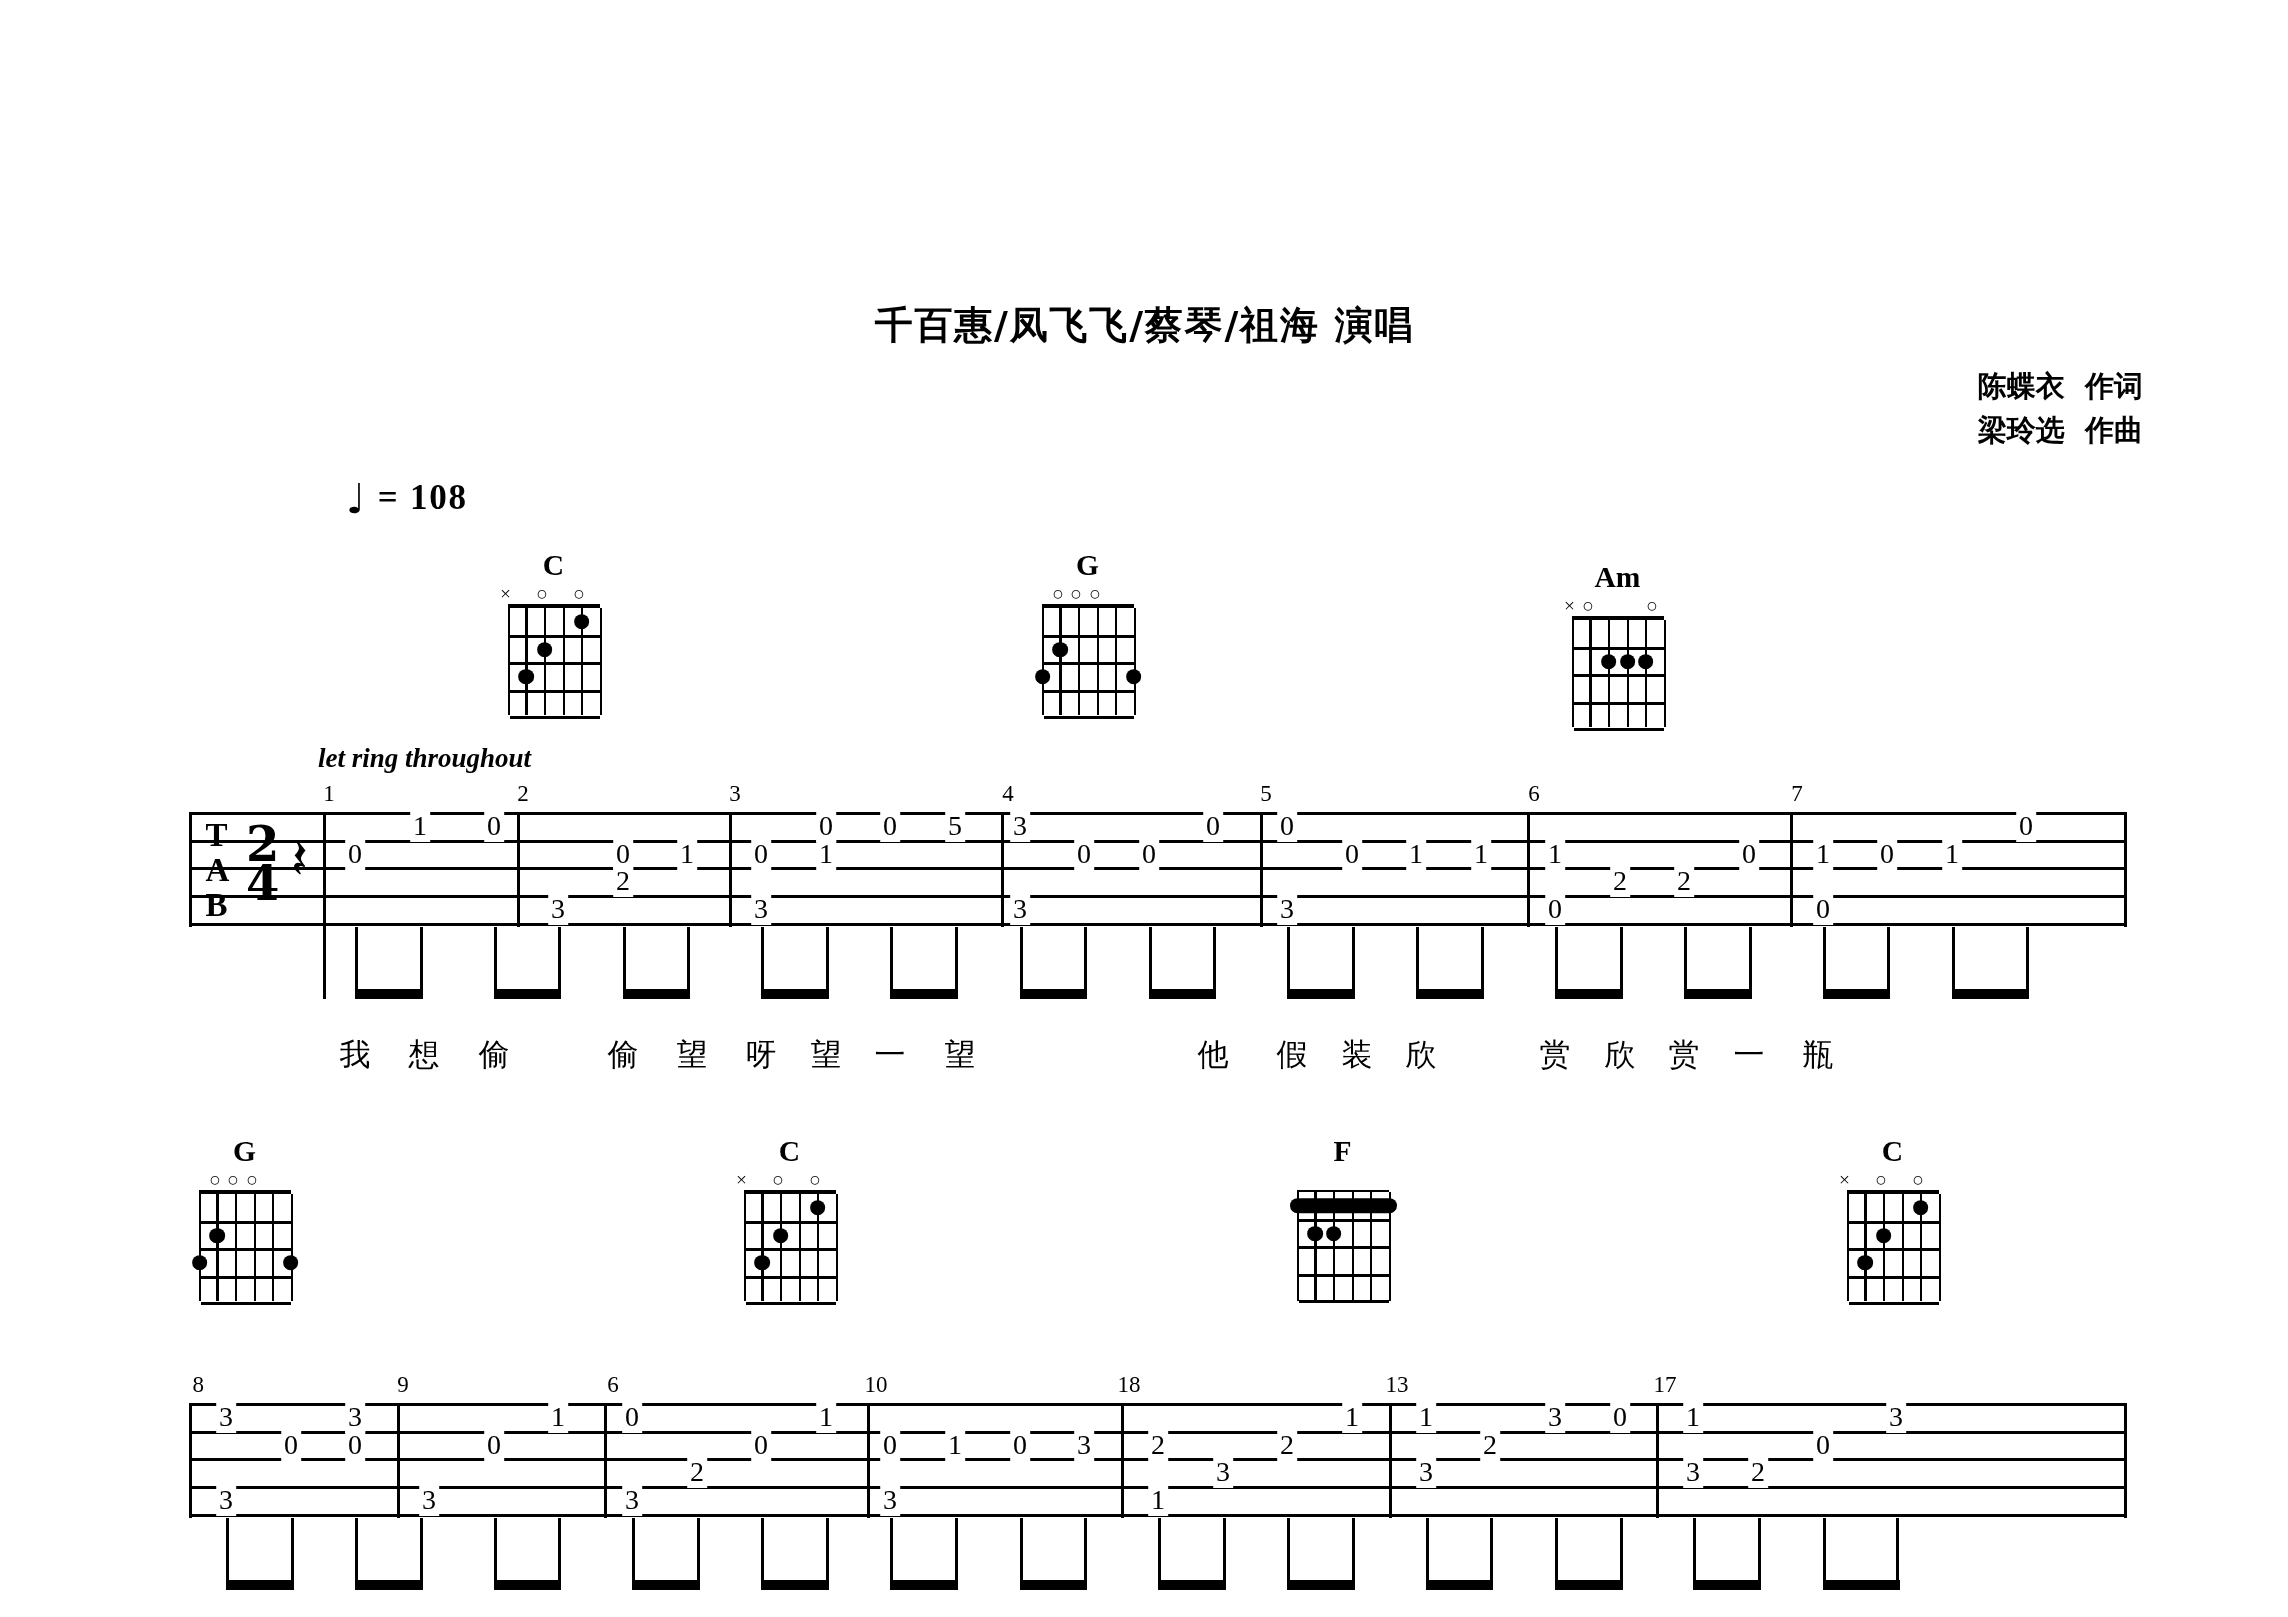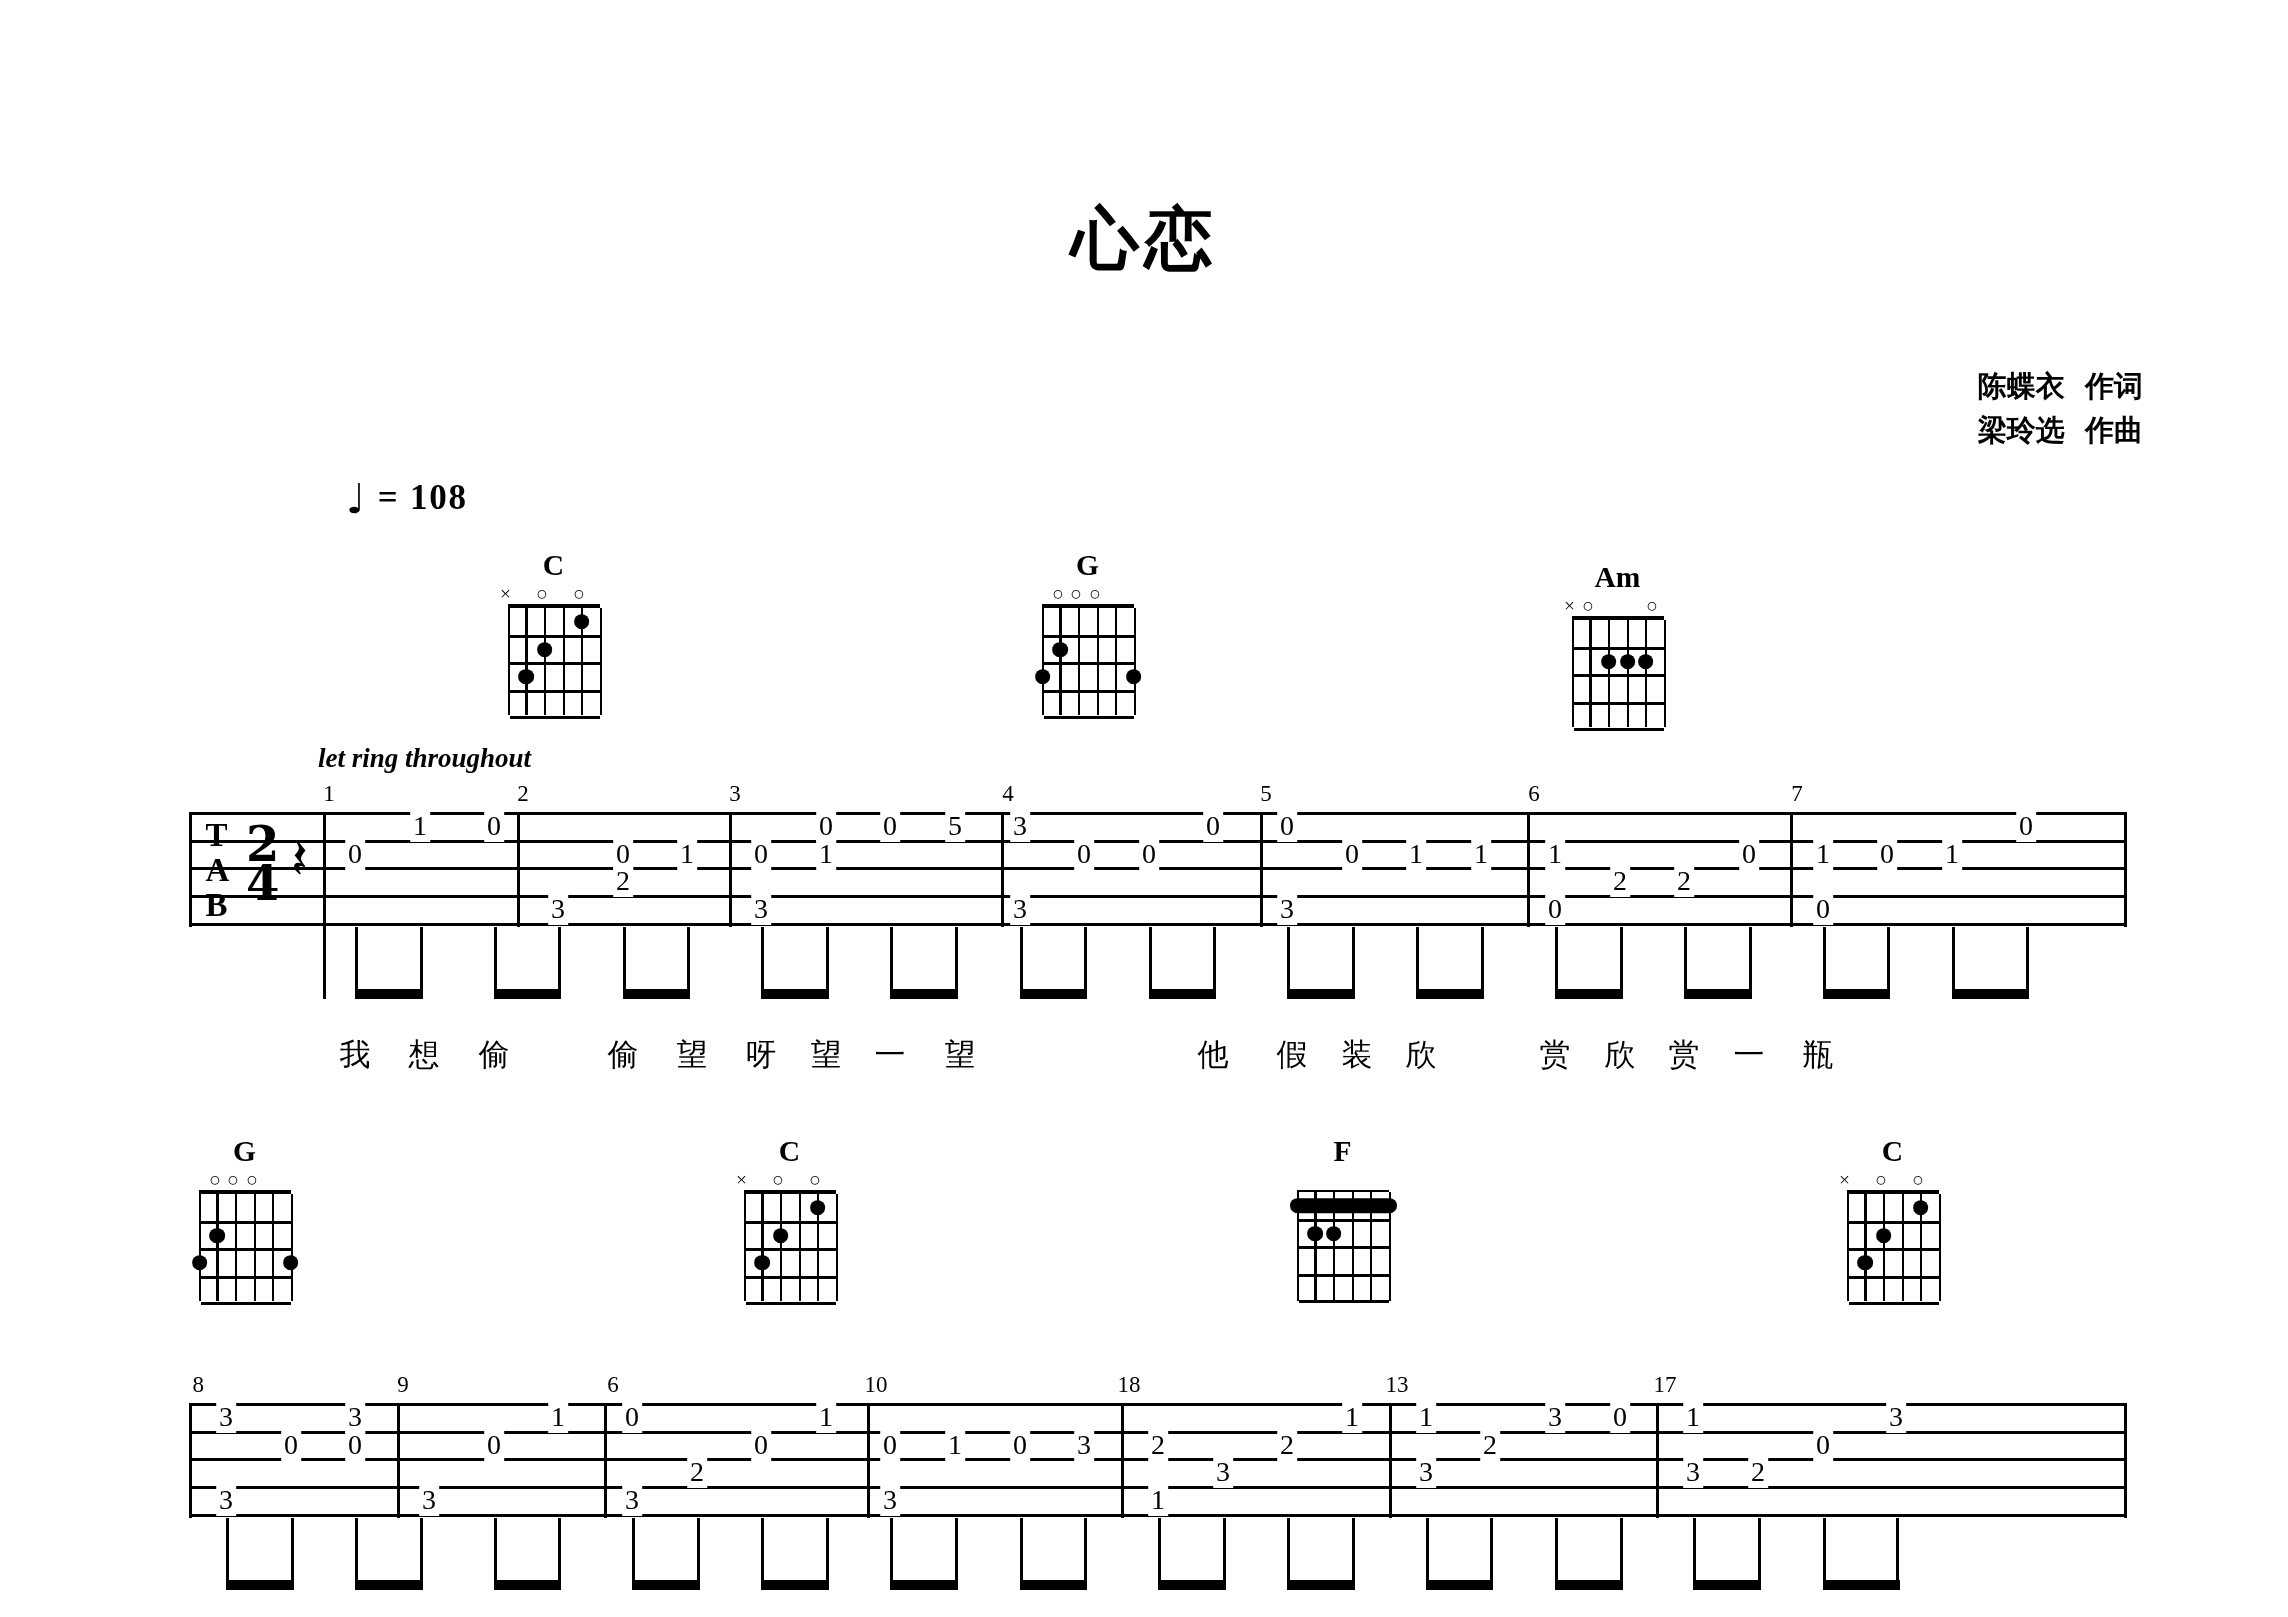--- a/index.html
+++ b/index.html
@@ -218,21 +218,21 @@
     font-size: 31px;
     transform: translateX(-50%);
     white-space: nowrap;
   }
 </style>
 </head>
 <body>
 
 <div class="sheet">
 
-  <div class="title">心恋</div>
+  <div class="subtitle">千百惠/凤飞飞/蔡琴/祖海  演唱</div>
 
   <div class="credits">
     <div>陈蝶衣  作词</div>
     <div>梁玲选  作曲</div>
   </div>
 
   <div class="tempo">
     <span class="note">♩</span>
     <span>= 108</span>
   </div>

